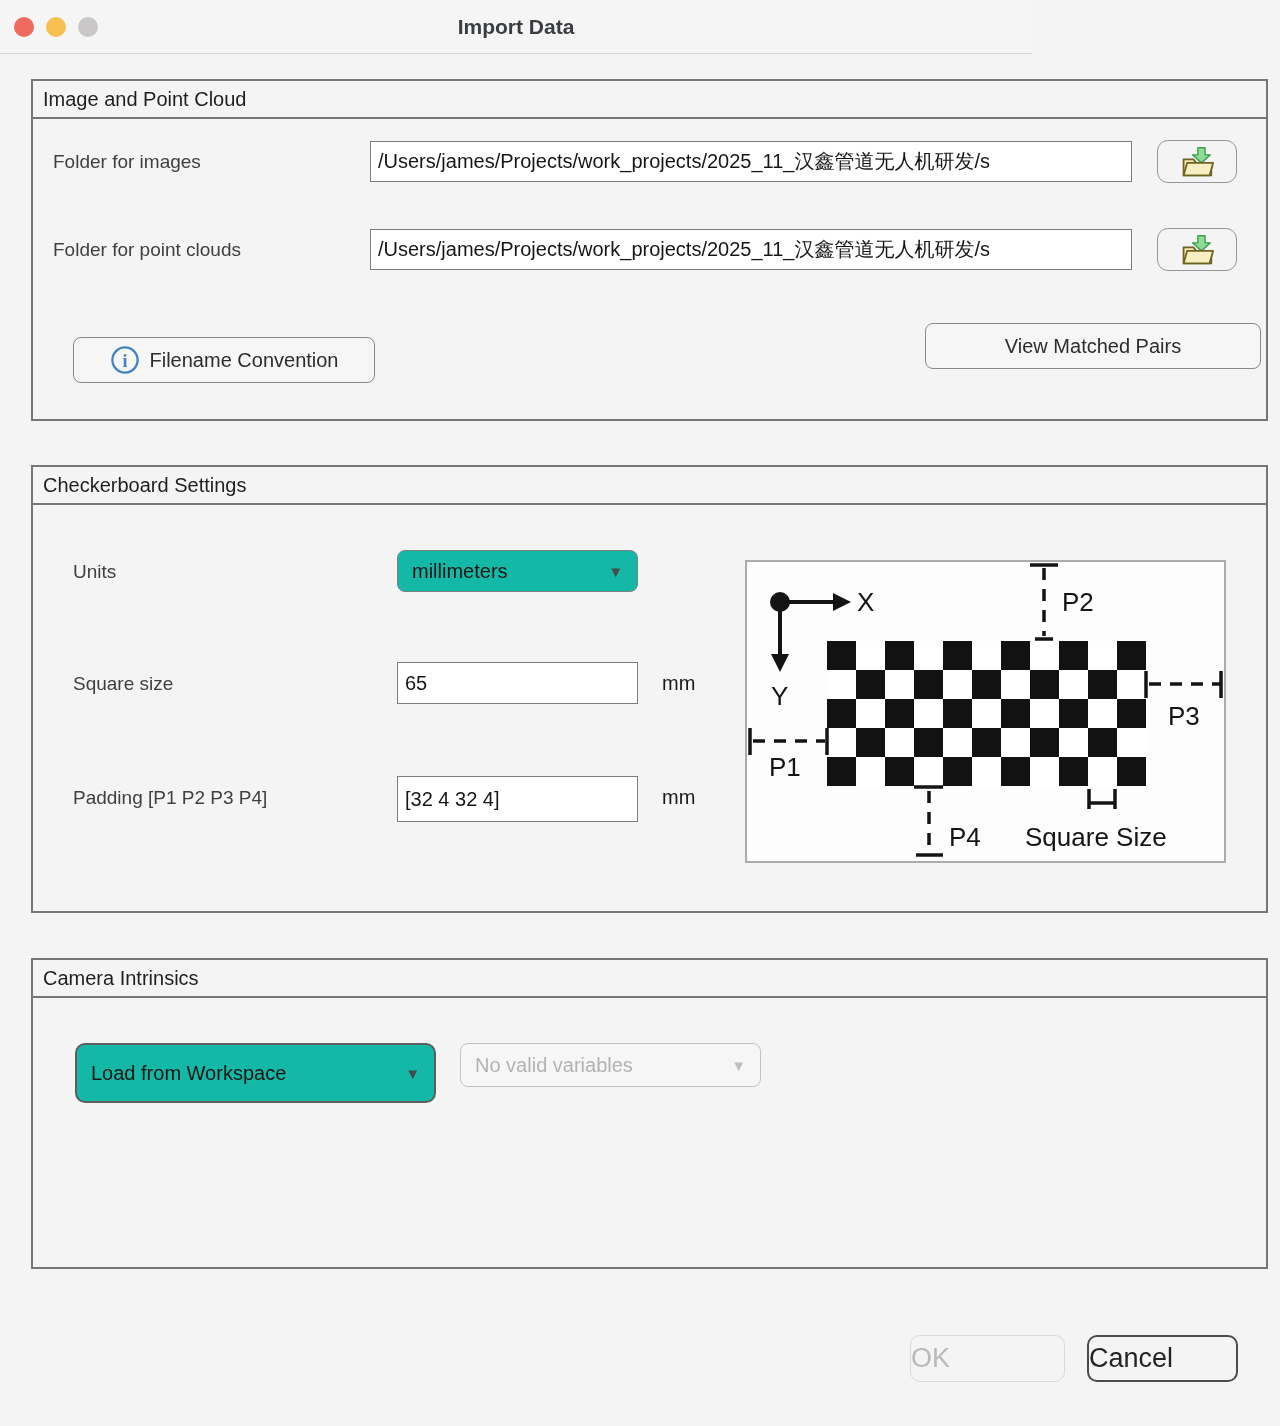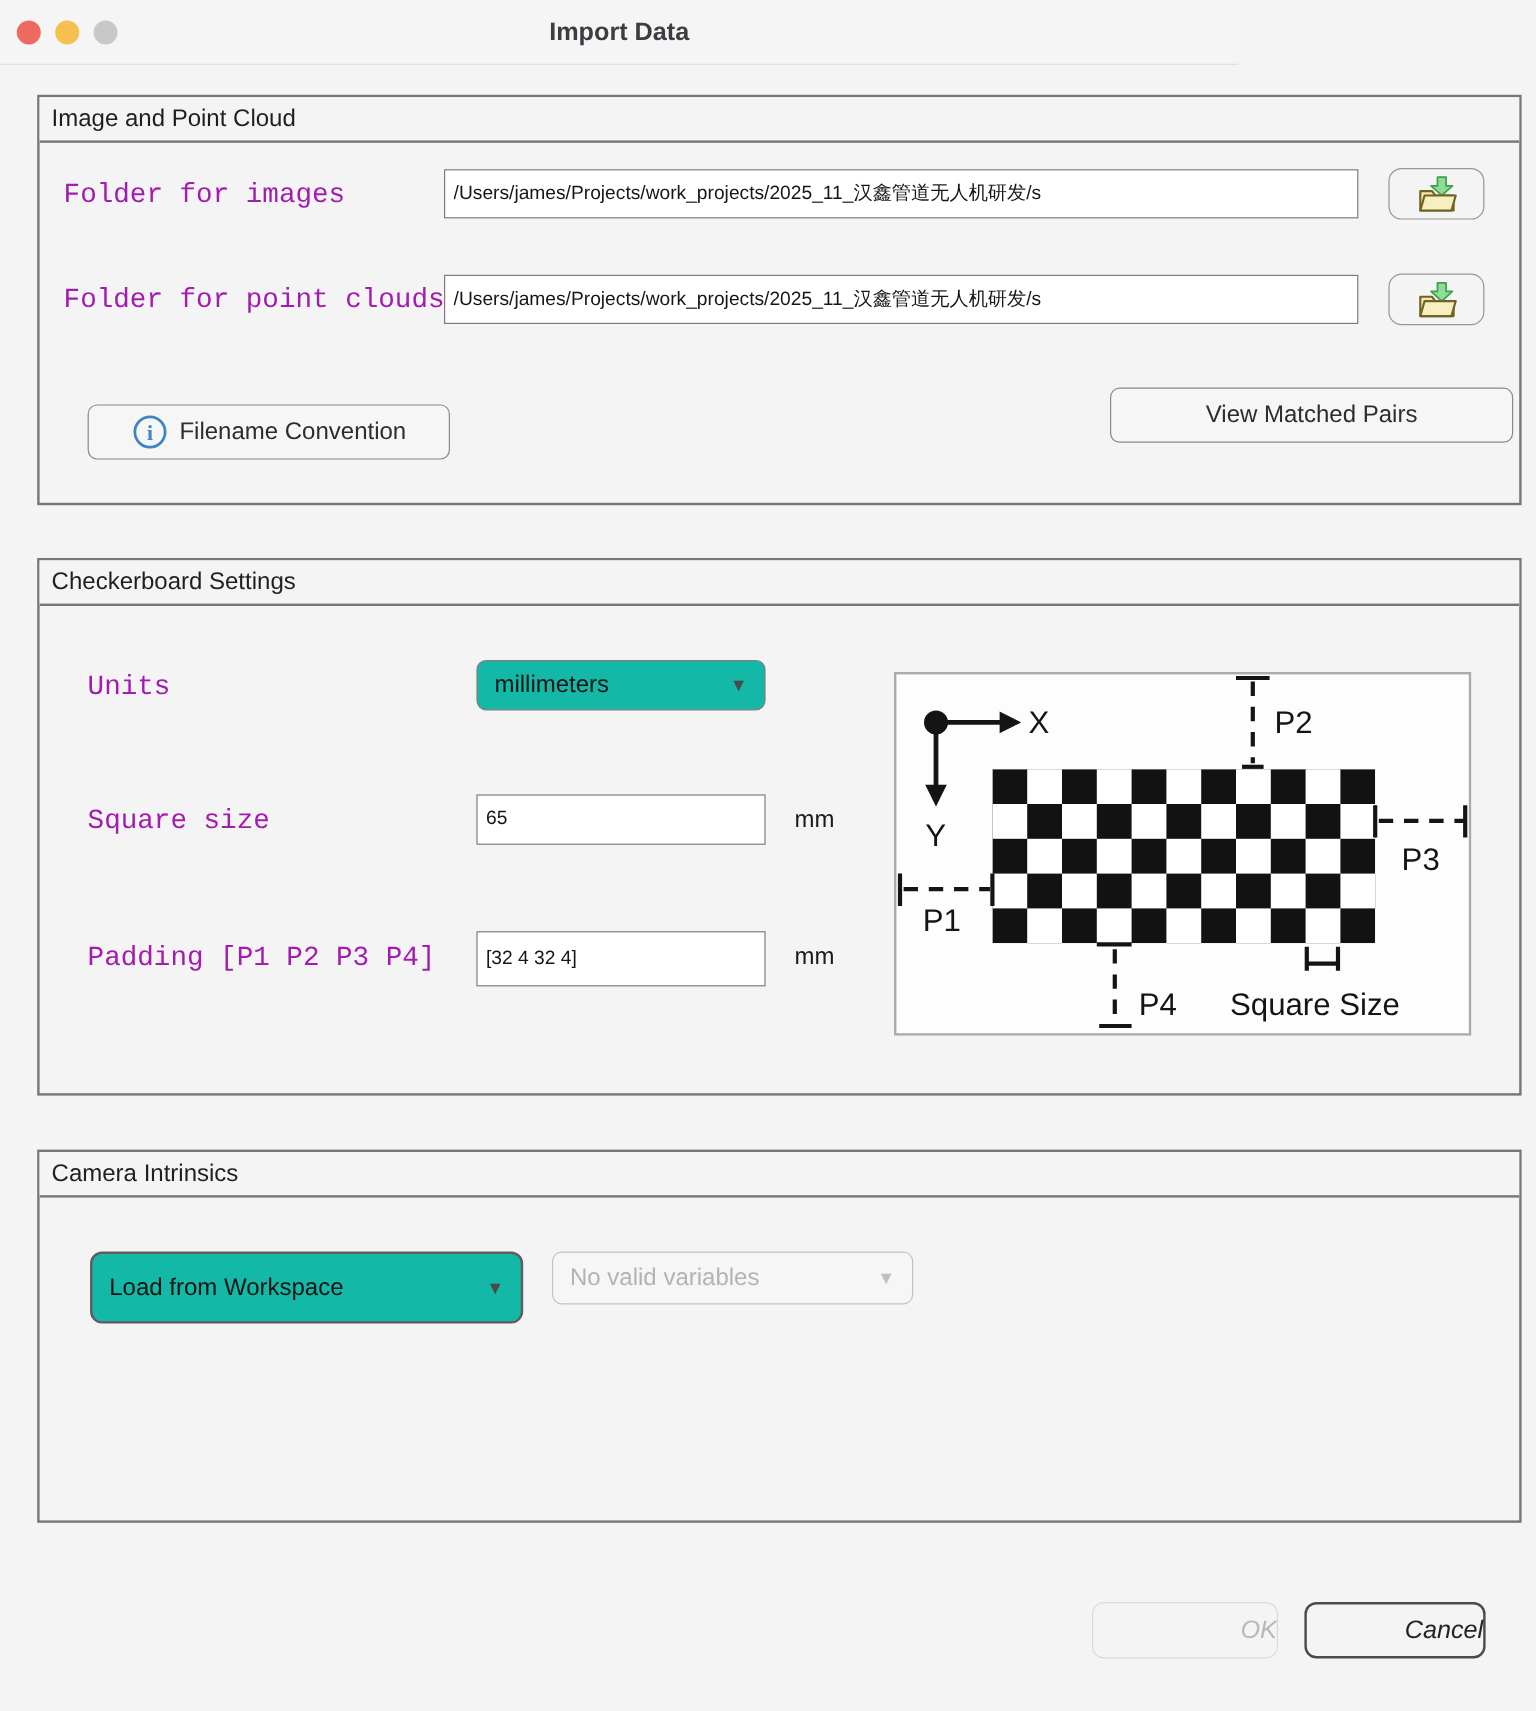--- a/index.html
+++ b/index.html
@@ -33,28 +33,28 @@
     border:2px solid #777575;background:#f5f4f4;box-sizing:border-box;margin-left:10px;
   }
   .group-header{
     height:36px;line-height:36px;padding-left:10px;
     font-size:20px;color:#1f1f1f;
     border-bottom:2px solid #777575;
     background:#f5f4f4;
   }
   .group-body{position:relative;}
   .field-label{
-    position:absolute;font-size:23px;color:#a21caf;
-    height:42px;display:flex;align-items:center;font-family:Liberation Mono, monospace;
+    position:absolute;font-size:19px;color:#404040;
+    height:42px;display:flex;align-items:center;
   }
   .text-input{
     position:absolute;box-sizing:border-box;
     border:1.5px solid #7d7b7b;background:#ffffff;
     font-family:"Liberation Sans",sans-serif;
-    font-size:16px;color:#161616;padding:0 7px;outline:none;
+    font-size:20px;color:#161616;padding:0 7px;outline:none;
   }
   .unit-label{
     position:absolute;font-size:20px;color:#1a1a1a;
     height:42px;display:flex;align-items:center;
   }
   .browse-btn{
     position:absolute;box-sizing:border-box;
     border:1.5px solid #979595;border-radius:11px;background:#f5f4f4;
     display:flex;align-items:center;justify-content:center;cursor:pointer;
   }
@@ -79,22 +79,22 @@
   .diagram-panel{
     position:absolute;box-sizing:border-box;
     background:#fdfdfd;border:2px solid #ababab;
   }
   .diagram-panel svg text{
     font-family:"Liberation Sans",sans-serif;font-size:26px;fill:#141414;
   }
   
   .footer-btn{
     position:absolute;box-sizing:border-box;height:47px;
-    border-radius:10px;display:flex;align-items:center;justify-content:flex-end;
-    font-size:21px;background:#f5f4f4;cursor:pointer;font-style:italic;
+    border-radius:10px;display:flex;align-items:center;justify-content:flex-start;
+    font-size:27px;background:#f5f4f4;cursor:pointer;
   }
   .footer-btn.ok{border:1.5px solid #dbdada;color:#bab8b8;}
   .footer-btn.cancel{border:2px solid #4c4a4a;color:#242424;}
 </style>
 </head>
 <body>
 
 <div class="titlebar">
   <div class="lights">
     <div class="light red"></div>

